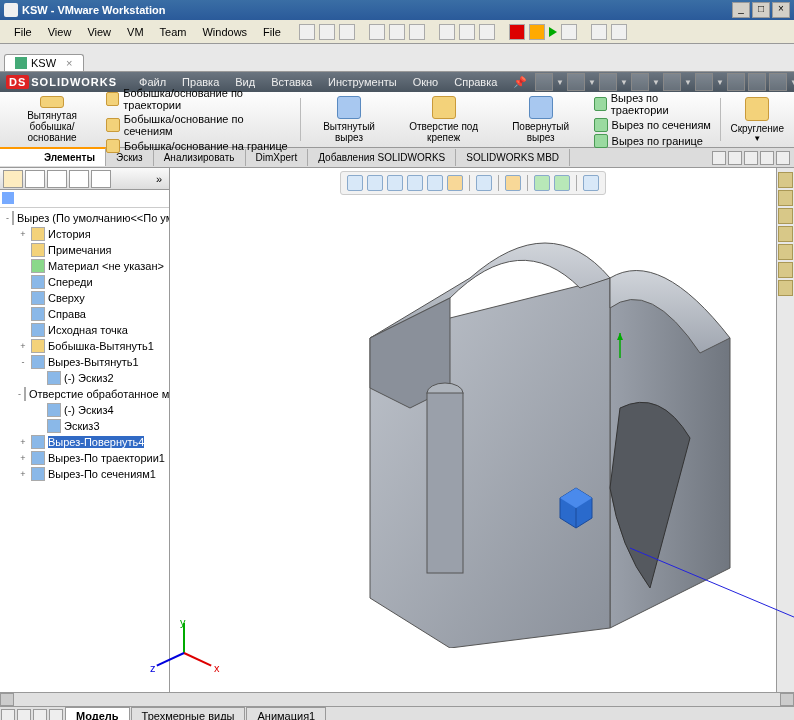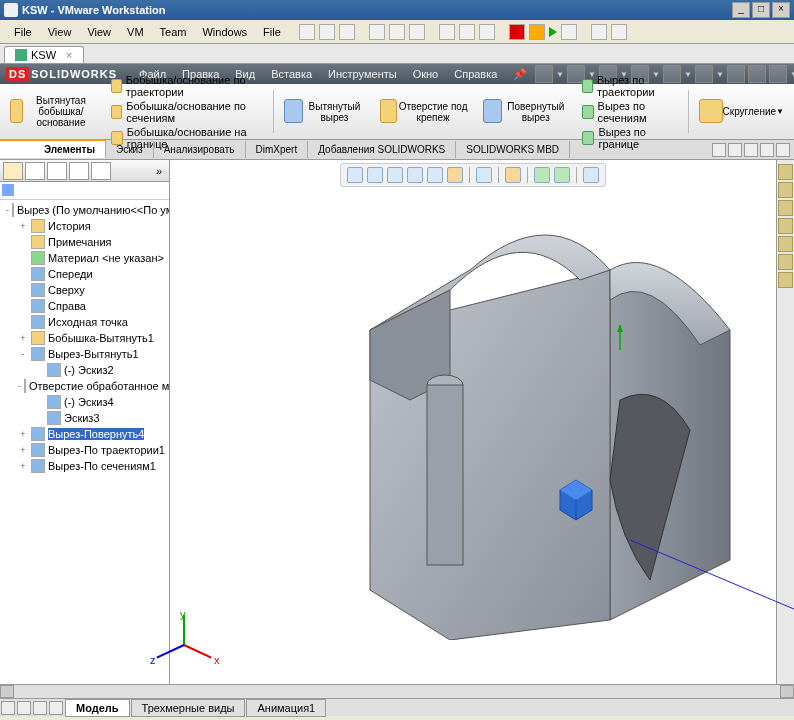--- a/index.html
+++ b/index.html
@@ -13,35 +13,35 @@
 
 .vm-menu { background: #ece9d8; height: 24px; display: flex; align-items: center; padding: 0 6px; border-bottom: 1px solid #999; }
 .vm-menu span { padding: 2px 8px; cursor: default; }
 .vm-tb { display: flex; align-items: center; margin-left: 10px; gap: 4px; }
 .vm-tb .tbi { width: 16px; height: 16px; border: 1px solid #aaa; background: #f0f0f0; }
 .vm-tb .sep { width: 6px; }
 .vm-tb .red { background: #d00; }
 .vm-tb .yel { background: #fa0; }
 .vm-tb .grn { border-left: 8px solid #0a0; border-top: 5px solid transparent; border-bottom: 5px solid transparent; width: 0; height: 0; border-right: none; }
 
-.tab-strip { background: #e8e8e8; height: 20px; display: flex; align-items: flex-end; padding-left: 4px; border-bottom: 1px solid #999; }
+.tab-strip { background: #e8e8e8; height: 28px; display: flex; align-items: flex-end; padding-left: 4px; border-bottom: 1px solid #999; }
 .tab-strip .tab { background: #fff; border: 1px solid #999; border-bottom: none; padding: 2px 10px; border-radius: 3px 3px 0 0; display: flex; align-items: center; gap: 4px; }
 .tab-strip .tab .ti { width: 12px; height: 12px; background: #4a7; }
 .tab-strip .tab .cx { color: #888; margin-left: 6px; }
 
 .sw-top { background: linear-gradient(#6b7580,#4a5560); height: 20px; display: flex; align-items: center; color: #fff; padding: 0 6px; }
 .sw-logo { font-weight: bold; letter-spacing: 1px; margin-right: 14px; font-size: 12px; }
 .sw-logo b { background: #d22; padding: 1px 3px; border-radius: 2px; margin-right: 2px; }
 .sw-top .m { padding: 3px 8px; color: #eee; cursor: pointer; }
 .sw-top .rtb { margin-left: auto; display: flex; gap: 3px; align-items: center; }
 .sw-top .rtb .i { width: 18px; height: 18px; background: rgba(255,255,255,.15); border: 1px solid #888; }
 .sw-top .rtb .drop { width: 8px; color: #ccc; font-size: 8px; }
 
 .ribbon { background: linear-gradient(#fefefe,#e4e4e4); height: 56px; display: flex; border-bottom: 1px solid #999; padding: 2px 4px; gap: 2px; }
-.rbtn { display: flex; flex-direction: row; align-items: center; justify-content: flex-end; padding: 2px 6px; text-align: center; border-radius: 3px; }
+.rbtn { display: flex; flex-direction: column; align-items: center; justify-content: flex-end; padding: 2px 6px; text-align: center; border-radius: 3px; }
 .rbtn .ico { width: 24px; height: 24px; background: #f3d27a; border: 1px solid #c99a3a; border-radius: 3px; margin-bottom: 2px; }
 .rbtn .ico.cut { background: #a8c8f0; border-color: #5a8ac0; }
 .rbtn .lbl { font-size: 10px; line-height: 11px; max-width: 90px; }
 .rcol { display: flex; flex-direction: column; justify-content: center; gap: 2px; padding: 0 4px; }
 .rcol .sm { display: flex; align-items: center; gap: 4px; font-size: 10px; }
 .rcol .sm .si { width: 14px; height: 14px; background: #f3d27a; border: 1px solid #c99a3a; border-radius: 2px; }
 .rcol .sm .si.grn { background: #9adaa0; border-color: #4a9a55; }
 .rsep { width: 1px; background: #bbb; margin: 4px 2px; }
 
 .tabs2 { background: #dcdcdc; height: 20px; display: flex; align-items: center; border-bottom: 1px solid #999; }

